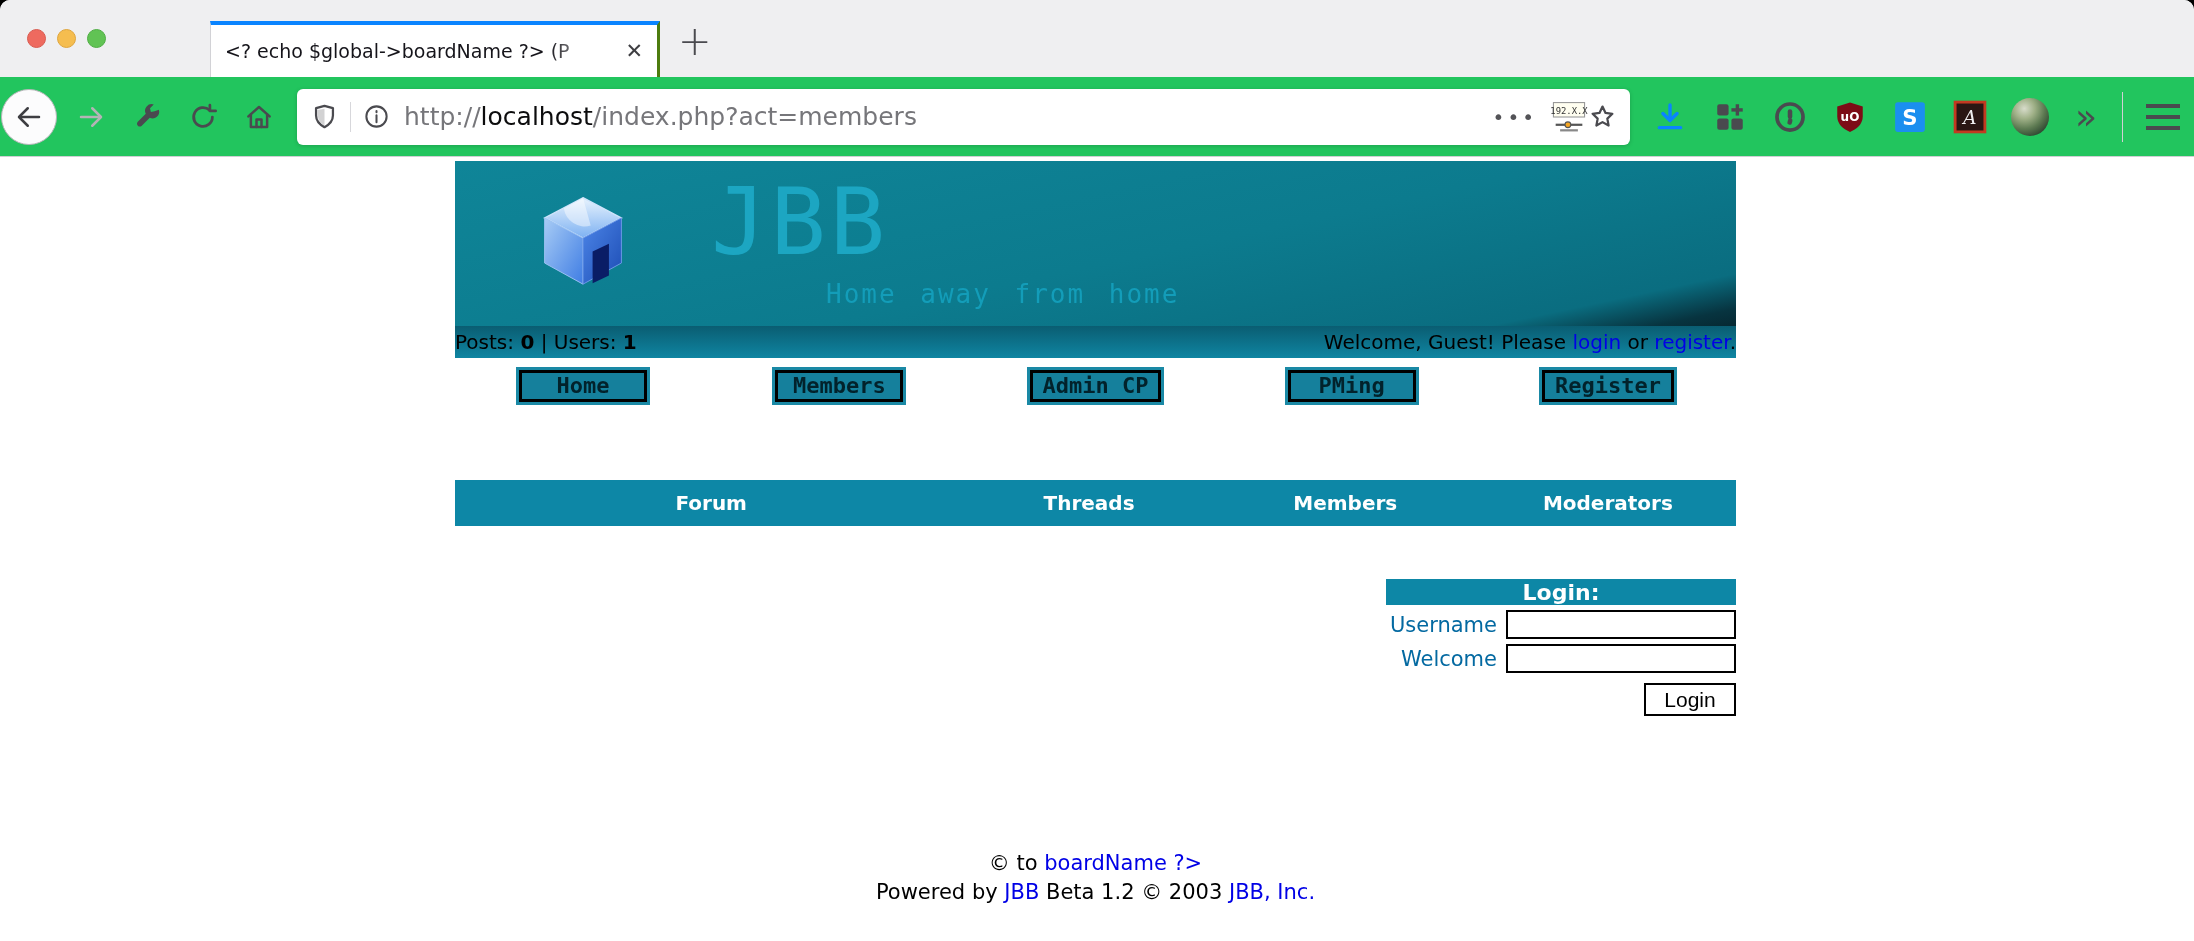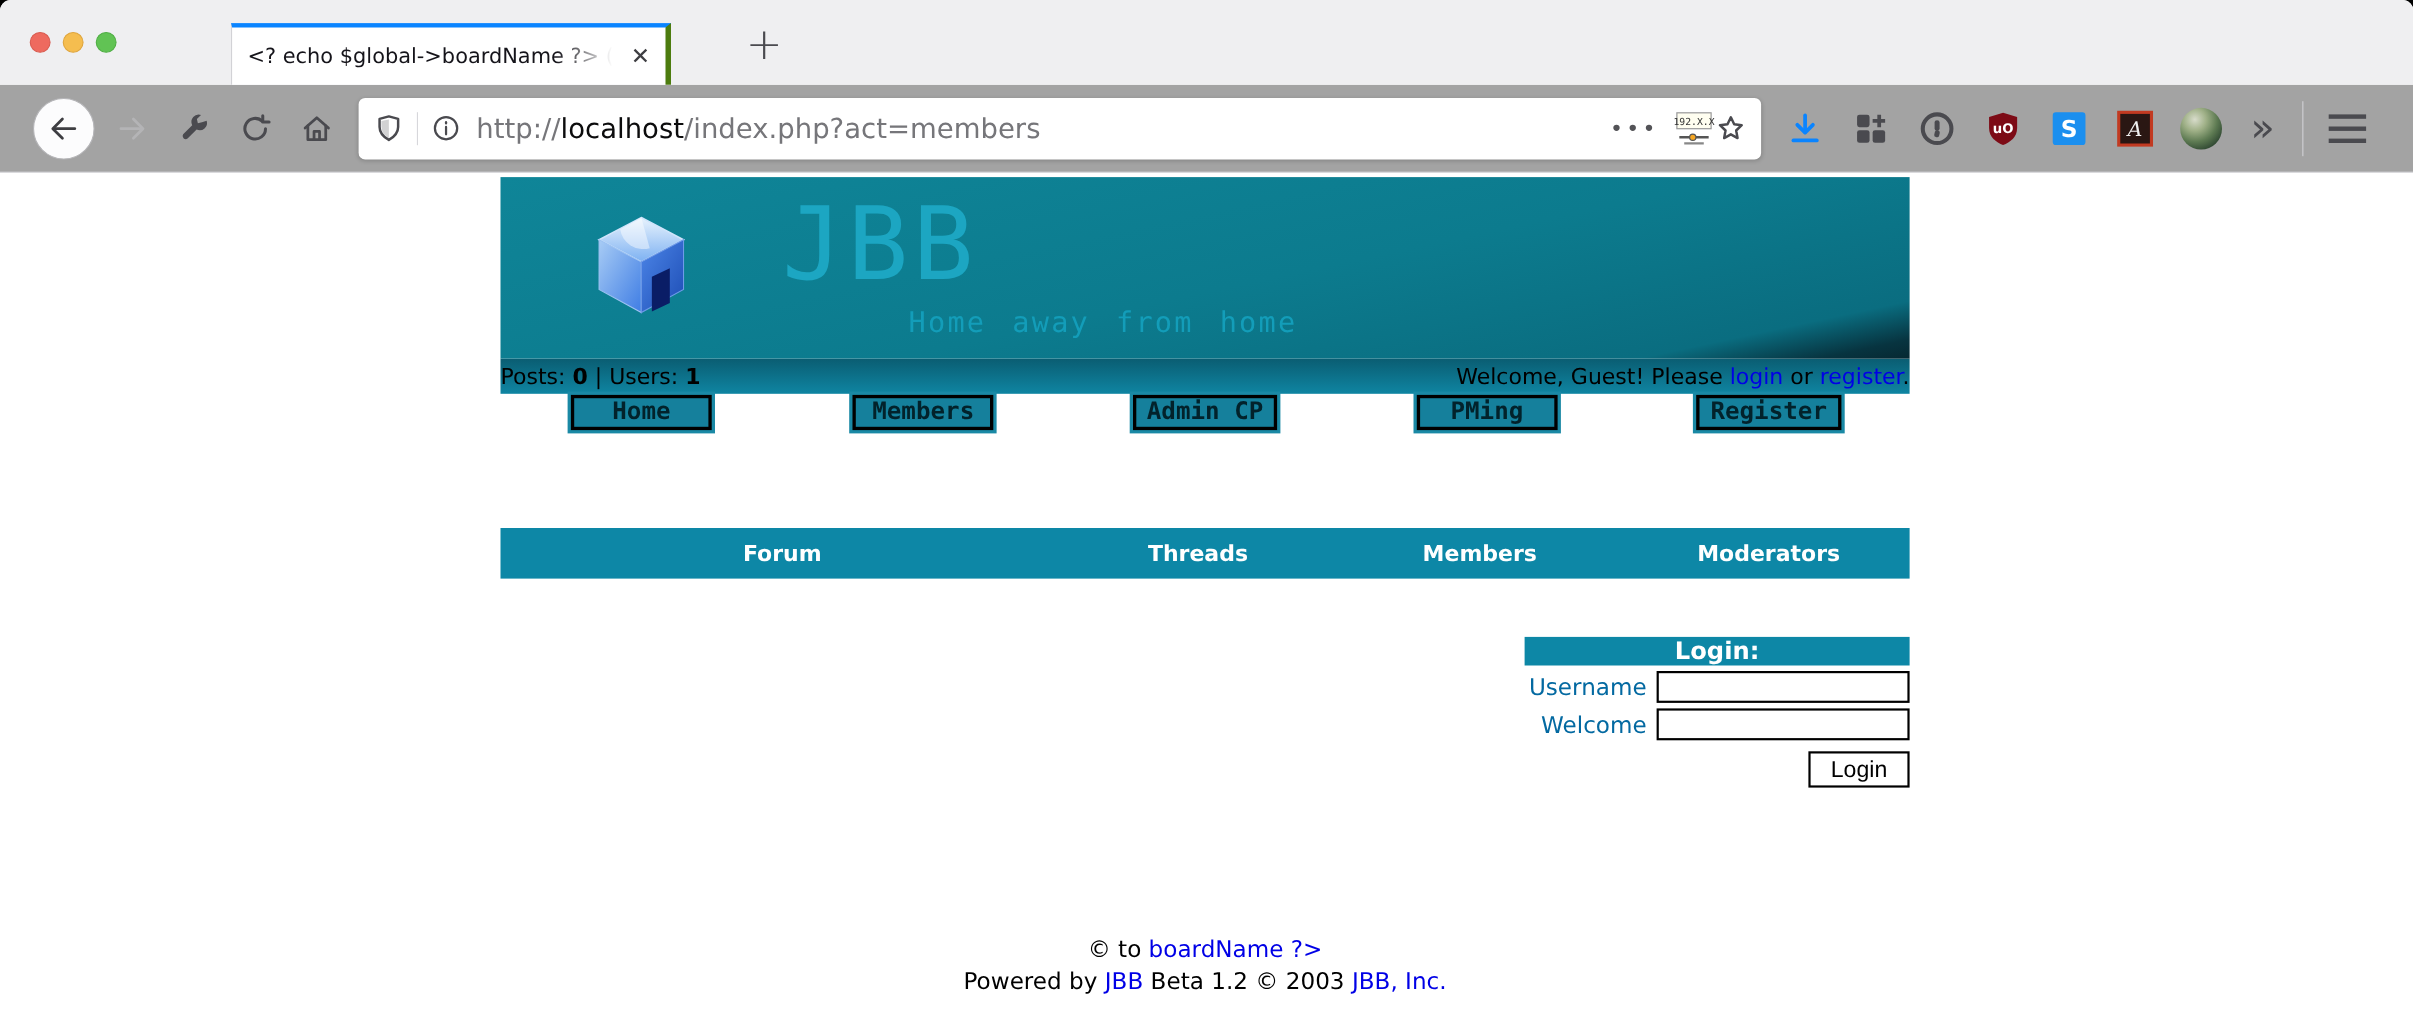--- a/index.html
+++ b/index.html
@@ -6,31 +6,31 @@
   html,body { width:2194px; height:941px; background:#000; font-family:"DejaVu Sans", sans-serif; }
   .window { width:2194px; height:941px; border-radius:10px 10px 0 0; overflow:hidden; background:#fff; }
 
   
   .titlebar { position:relative; height:77px; background:#efeff1; }
   .traffic { position:absolute; left:27px; top:29px; display:flex; gap:11px; }
   .light { width:19px; height:19px; border-radius:50%; }
   .light.red { background:#ee6a5f; border:1px solid #d95b50; }
   .light.yellow { background:#f5bd4f; border:1px solid #dfa53d; }
   .light.green { background:#61c354; border:1px solid #4fae44; }
-  .tab { position:absolute; left:210px; top:21px; width:400px; height:56px; background:#fff;
-         border-top:4px solid #0a84ff; border-left:1px solid #d2d2d6; border-right:5px solid #4d7c0f;
+  .tab { position:absolute; left:210px; top:21px; width:450px; height:56px; background:#fff;
+         border-top:4px solid #0a84ff; border-left:1px solid #d2d2d6; border-right:3px solid #4d7c0f;
          display:flex; align-items:center; padding:0 14px; }
   .tab-title { flex:1; font-size:19px; color:#15141a; white-space:nowrap; overflow:hidden;
          -webkit-mask-image:linear-gradient(to right,#000 82%,transparent 97%);
          mask-image:linear-gradient(to right,#000 82%,transparent 97%); }
   .tab-close { font-size:21px; color:#3e3e42; padding-left:6px; }
   .newtab { position:absolute; left:678px; top:18px; font-size:40px; font-weight:300; color:#4a4a4f; }
 
   
-  .toolbar { height:80px; background:#a3a3a3; border-bottom:1px solid #cfcfd4; display:flex; align-items:center; padding:0 30px; }
+  .toolbar { height:80px; background:#22c55e; border-bottom:1px solid #cfcfd4; display:flex; align-items:center; padding:0 1px; }
   .tbtn { width:56px; height:56px; display:flex; align-items:center; justify-content:center; flex:0 0 auto; }
   .tbtn svg { width:30px; height:30px; }
   .circle-btn { border:1px solid #b5b5b8; border-radius:50%; background:#fcfcfd; margin-right:6px; }
   .urlbar { flex:1; height:56px; margin:0 10px; background:#fff; border-radius:6px;
             box-shadow:0 1px 4px rgba(0,0,0,.18); display:flex; align-items:center; padding:0 14px; }
   .urlbar svg { width:27px; height:27px; flex:0 0 auto; }
   .url-sep { width:1px; height:30px; background:#d7d7db; margin:0 12px; }
   .url-text { flex:1; font-size:25px; margin-left:14px; white-space:nowrap; overflow:hidden; color:#76767a; }
   .url-host { color:#0c0c0d; }
   .dots { font-size:20px; letter-spacing:3px; color:#535357; margin:0 12px; }
@@ -52,21 +52,21 @@
   .board-title { position:absolute; left:256px; top:14px; font-family:"DejaVu Sans Mono", monospace;
                  font-size:92px; line-height:1.05; letter-spacing:4px; color:#1ca6c2; }
   .slogan { position:absolute; left:371px; top:118px; font-family:"DejaVu Sans Mono", monospace;
             font-size:26px; letter-spacing:2px; word-spacing:6px; color:#139db9; }
 
   .statsbar { height:32px; background:linear-gradient(to bottom,#0a5d72,#0f85a2); display:flex;
               align-items:center; justify-content:space-between; padding:0 0; font-size:20px; color:#000; }
   .statsbar b { font-weight:bold; }
   a.blue { color:#0000e6; text-decoration:none; }
 
-  .navrow { display:flex; padding-top:1px; height:48px; }
+  .navrow { display:flex; padding-top:12px; height:48px; }
   .navcell { flex:1; display:flex; justify-content:center; }
   .navbtn { font-family:"DejaVu Sans Mono", monospace; font-weight:bold; font-size:22px; color:#02222b;
             background:#15809c; border:3px solid #000; box-shadow:0 0 0 3px #1a89a5; height:32px;
             padding:0 10px; min-width:128px; text-align:center; line-height:26px; }
 
   .spacer { height:74px; }
   .forumhead { display:flex; height:46px; background:#0d87a6; color:#fff; font-weight:bold;
                font-size:20px; align-items:center; }
   .fh { text-align:center; }
   .fh.forum { width:40%; } .fh.threads { width:19%; } .fh.replies { width:21%; } .fh.mods { width:20%; }

